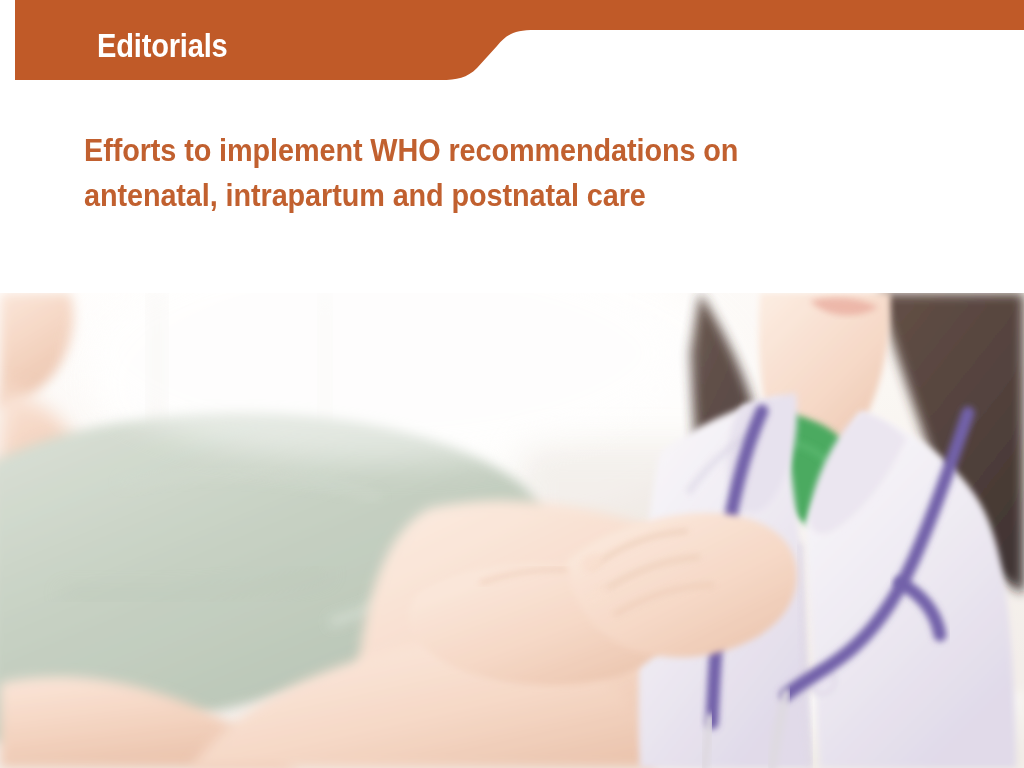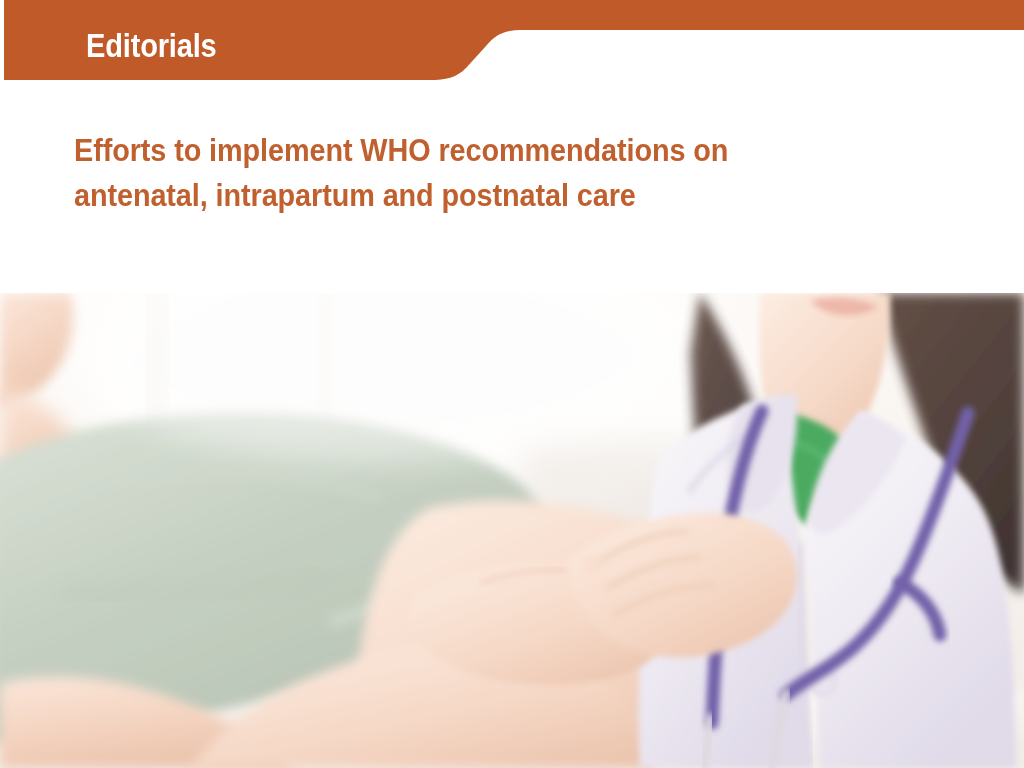--- a/index.html
+++ b/index.html
@@ -11,21 +11,21 @@
     width: 1024px;
     height: 768px;
     overflow: hidden;
     font-family: "Liberation Sans", sans-serif;
     position: relative;
   }
 
   
   #header-banner {
     position: absolute;
-    left: 4px;
+    left: 15px;
     top: 0;
     width: 989px;
     height: 90px;
   }
   #banner-shape {
     position: absolute;
     left: 0;
     top: 0;
     width: 1024px;
     height: 90px;
@@ -42,21 +42,21 @@
     letter-spacing: -0.2px;
     line-height: 40px;
     transform: scaleX(0.88);
     transform-origin: left center;
     white-space: nowrap;
   }
 
   
   #title-block {
     position: absolute;
-    left: 74px;
+    left: 84px;
     top: 128px;
     width: 840px;
   }
   #article-title {
     margin: 0;
     color: #C1602F;
     font-family: "Liberation Sans", sans-serif;
     font-weight: bold;
     font-size: 31px;
     line-height: 45px;

